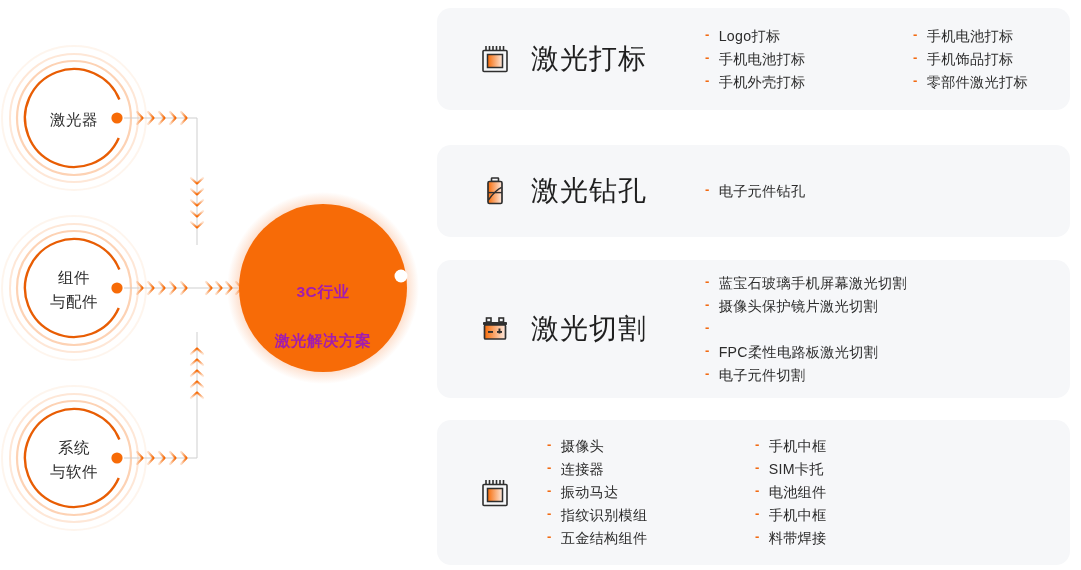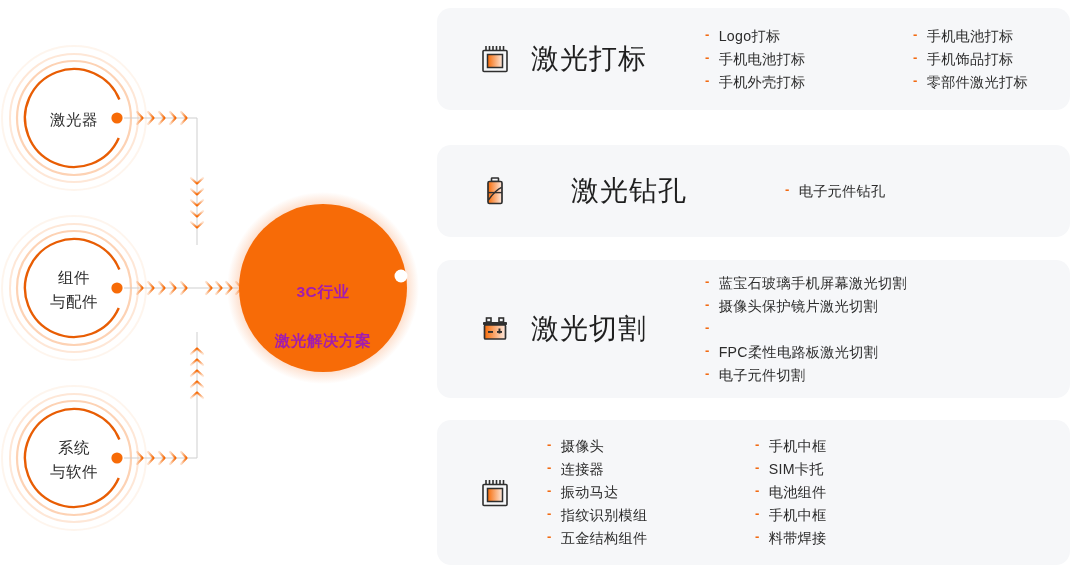--- a/index.html
+++ b/index.html
@@ -255,21 +255,21 @@
             <span>手机饰品打标</span>
           </div>
           <div class="bullet">
             <span class="dash">-</span>
             <span>零部件激光打标</span>
           </div>
         </div>
       </div>
     </div>
 
-    <div class="panel" style="top:145px; height:92px;gap:40px;">
+    <div class="panel" style="top:145px; height:92px;">
       <div class="panel-icon">
         <svg width="34" height="34" viewBox="0 0 34 34">
           <defs>
             <linearGradient id="g2" x1="0" y1="0" x2="1" y2="0">
               <stop offset="0%" stop-color="#f76b07"></stop>
               <stop offset="100%" stop-color="#fdeae0"></stop>
             </linearGradient>
           </defs>
           <rect x="13.5" y="4" width="7" height="3.5" rx="0.6" fill="none" stroke="#2f2f2f" stroke-width="1.6"></rect>
           <rect x="10" y="7.5" width="14" height="22" rx="1.4" fill="url(#g2)" stroke="#2f2f2f" stroke-width="1.7"></rect>

